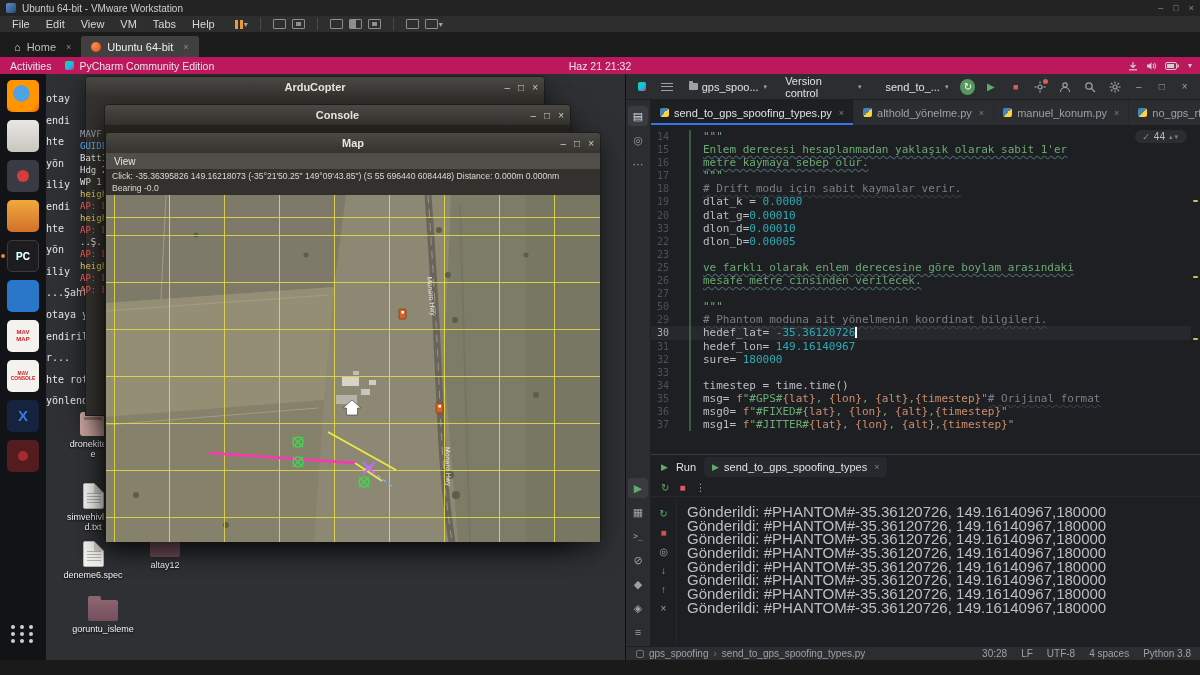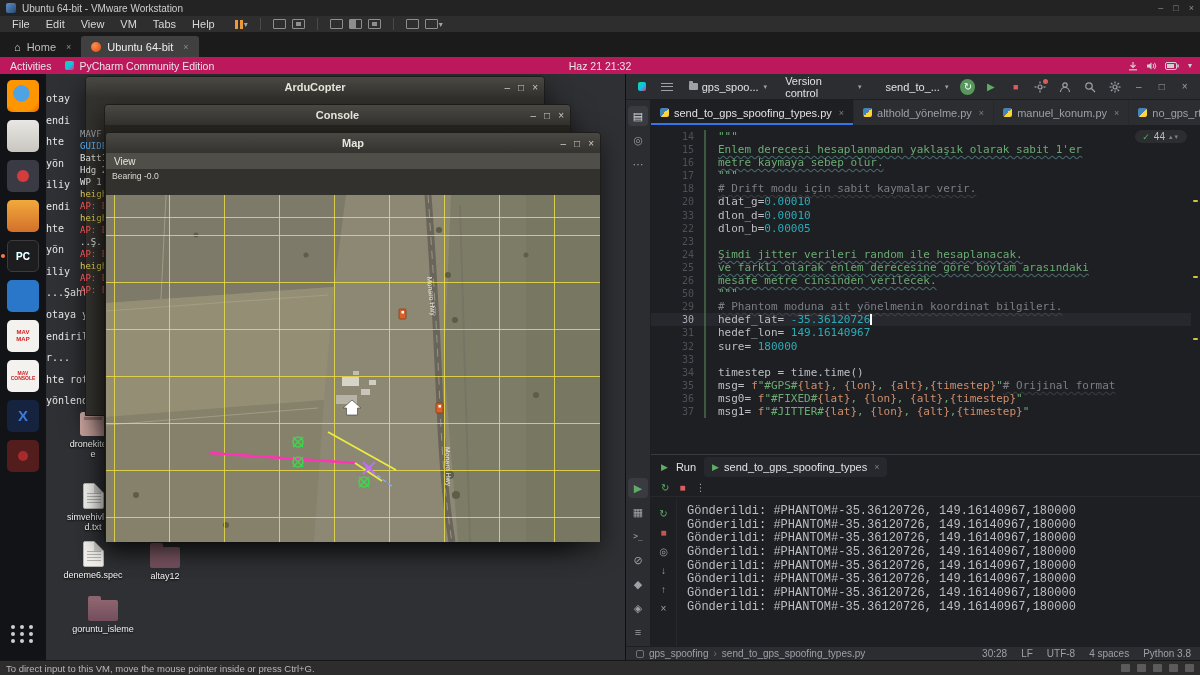--- a/index.html
+++ b/index.html
@@ -124,21 +124,21 @@
   .tab-x{color:#7c7f86;font-size:9px;margin-left:2px}
   .pc-strip{position:absolute;left:0;top:26px;width:25px;height:546px;background:#2B2D30;border-right:1px solid #1E1F22;display:flex;flex-direction:column;align-items:center;padding-top:6px}
   .ts{width:20px;height:20px;margin-bottom:4px;border-radius:4px;display:flex;align-items:center;justify-content:center;color:#9da0a6;font-size:11px;cursor:pointer}
   .ts.active{background:#393B40;color:#d6d8dd}
   .ts-gap{flex:1}
   .ts.ts-terminal{font-family:"DejaVu Sans Mono",monospace;font-size:8px;letter-spacing:0}
 
   .pc-editor{position:absolute;left:25px;top:52px;width:550px;height:328px;background:#1E1F22;overflow:hidden}
   #editor-lines{position:absolute;left:0;top:4px;right:10px;font-family:"DejaVu Sans Mono",monospace;font-size:11px}
   .ed-row{display:flex;height:13.1px;line-height:13.1px;white-space:pre}
-  .ed-row .gut{flex:none;width:55px;text-align:right;padding-right:10px;color:#4B5059;font-size:10px;border-right:2px solid rgba(87,150,92,.5)}
+  .ed-row .gut{flex:none;width:40px;text-align:right;padding-right:20px;color:#4B5059;font-size:10px;border-right:2px solid rgba(87,150,92,.5)}
   .ed-row .code{padding-left:12px}
   .ed-row.current{background:#26282E}
   .ed-row.current .gut{color:#A8ABB2}
   .tk-s{color:#6AAB73}
   .tk-d{color:#6AAB73;text-decoration:underline wavy rgba(104,164,174,.55);text-underline-offset:2px}
   .tk-c{color:#7A7E85;text-decoration:underline wavy rgba(110,125,135,.3);text-underline-offset:2px}
   .tk-n{color:#2AACB8}
   .tk-p{color:#BCBEC4}
   .tk-f,.tk-b{color:#CF8E6D}
   .caret{display:inline-block;width:1.5px;height:11px;background:#fff;vertical-align:-2px}
@@ -152,21 +152,21 @@
   .run-play{color:#5FAD65;font-size:9px}
   .run-filetab{display:flex;align-items:center;gap:5px;height:20px;padding:0 8px;background:#26282E;border-radius:4px;color:#DFE1E5}
   .run-toolbar{height:18px;display:flex;align-items:center;gap:10px;padding:0 10px;border-bottom:1px solid #26282b}
   .rt-ico{font-size:10px;color:#9da0a6;cursor:pointer}
   .rt-ico.green{color:#5FAD65}
   .rt-ico.red{color:#DB5C5C}
   .run-body{position:absolute;left:0;top:44px;bottom:0;right:0;display:flex}
   .run-gutter{width:26px;display:flex;flex-direction:column;align-items:center;padding-top:6px;border-right:1px solid #26282b}
   .rg{width:16px;height:16px;margin-bottom:3px;display:flex;align-items:center;justify-content:center;color:#9da0a6;font-size:10px;cursor:pointer}
   .rg.rg-rerun{color:#5FAD65}.rg.rg-stop{color:#c75450}
-  #run-console{flex:1;padding:6px 0 12px 10px;font-family:Liberation Mono, monospace;font-size:12px;color:#BCBEC4}
+  #run-console{flex:1;padding:6px 0 12px 10px;font-family:Liberation Sans, sans-serif;font-size:15px;color:#BCBEC4}
   .con-line{height:13.7px;line-height:13.7px;white-space:pre}
 
   .pc-status{position:absolute;left:0;top:572px;width:575px;height:14px;background:#2B2D30;border-top:1px solid #1E1F22;display:flex;align-items:center;padding:0 10px;font-size:10px;color:#9DA0A8;gap:5px}
   .st-ico{width:8px;height:8px;border:1px solid #6f7278;border-radius:2px}
   .st-sep{color:#6f7278}
   .st-right{margin-left:auto;display:flex;gap:14px}
 
   
   .ic{stroke:#9da0a6;fill:none;stroke-width:1.2}
 </style>
@@ -241,21 +241,21 @@
         </div>
         <div class="dicon" style="left: 56px; top: 426px;">
           <div class="dicon-img file"></div>
           <div class="dicon-label">simvehivlegu
 d.txt</div>
         </div>
         <div class="dicon" style="left: 56px; top: 484px;">
           <div class="dicon-img file"></div>
           <div class="dicon-label">deneme6.spec</div>
         </div>
-        <div class="dicon" style="left: 128px; top: 485px;">
+        <div class="dicon" style="left: 128px; top: 474px;">
           <div class="dicon-img folder"></div>
           <div class="dicon-label">altay12</div>
         </div>
         <div class="dicon" style="left: 66px; top: 538px;">
           <div class="dicon-img folder"></div>
           <div class="dicon-label">goruntu_isleme</div>
         </div>
       </div>
 
     <div id="terminal-col">
@@ -321,20 +321,21 @@
         <span class="gtk-btns">
           <span>–</span>
           <span>□</span>
           <span>×</span>
         </span>
       </div>
       <div class="map-menu">
         <span>View</span>
       </div>
       <div class="map-info">
+        <div>Click: -35.36395826 149.16218073 (-35°21'50.25" 149°09'43.85") (S 55 696440 6084448)  Distance: 0.000m 0.000nm</div>
         <div>Bearing -0.0</div>
       </div>
       <div class="map-canvas">
         <svg class="svg-terrain" width="494" height="347" viewBox="0 0 494 347">
           <polygon points="0,0 240,0 228,92 0,108" fill="#7e7a69"></polygon>
           <polygon points="0,108 228,92 218,205 0,222" fill="#948e75"></polygon>
           <polygon points="0,222 218,205 208,347 0,347" fill="#86816a"></polygon>
           <polygon points="345,0 494,0 494,347 352,347 338,170" fill="#7d7d67"></polygon>
           <rect x="420" y="0" width="74" height="347" fill="#75755f" opacity="0.55"></rect>
           <line x1="0" y1="116" x2="222" y2="100" stroke="#a29c84" stroke-width="1.2"></line>
@@ -502,27 +503,28 @@
           <div class="ts ts-todo">≡</div>
         </div>
 
       <div class="pc-editor">
         <div id="editor-lines">
             <div class="ed-row"><span class="gut">14</span><span class="code"><span class="tk-s">"""</span></span></div>
             <div class="ed-row"><span class="gut">15</span><span class="code"><span class="tk-d">Enlem derecesi hesaplanmadan yaklaşık olarak sabit 1'er</span></span></div>
             <div class="ed-row"><span class="gut">16</span><span class="code"><span class="tk-d">metre kaymaya sebep olur.</span></span></div>
             <div class="ed-row"><span class="gut">17</span><span class="code"><span class="tk-s">"""</span></span></div>
             <div class="ed-row"><span class="gut">18</span><span class="code"><span class="tk-c"># Drift modu için sabit kaymalar verir.</span></span></div>
+            <div class="ed-row"><span class="gut">19</span><span class="code"><span class="tk-p">dlat_k = </span><span class="tk-n">0.0000</span></span></div>
             <div class="ed-row"><span class="gut">20</span><span class="code"><span class="tk-p">dlat_g=</span><span class="tk-n">0.00010</span></span></div>
             <div class="ed-row"><span class="gut">33</span><span class="code"><span class="tk-p">dlon_d=</span><span class="tk-n">0.00010</span></span></div>
             <div class="ed-row"><span class="gut">22</span><span class="code"><span class="tk-p">dlon_b=</span><span class="tk-n">0.00005</span></span></div>
             <div class="ed-row"><span class="gut">23</span><span class="code"></span></div>
-            <div class="ed-row"><span class="gut">24</span><span class="code"><span class="tk-d">Şimdi jitter verileri random ile hesaplanacak.</span></span></div>
             <div class="ed-row"><span class="gut">25</span><span class="code"><span class="tk-d">ve farklı olarak enlem derecesine göre boylam arasındaki</span></span></div>
             <div class="ed-row"><span class="gut">26</span><span class="code"><span class="tk-d">mesafe metre cinsinden verilecek.</span></span></div>
+            <div class="ed-row"><span class="gut">27</span><span class="code"></span></div>
             <div class="ed-row"><span class="gut">50</span><span class="code"><span class="tk-s">"""</span></span></div>
             <div class="ed-row"><span class="gut">29</span><span class="code"><span class="tk-c"># Phantom moduna ait yönelmenin koordinat bilgileri.</span></span></div>
             <div class="ed-row current"><span class="gut">30</span><span class="code"><span class="tk-p">hedef_lat= </span><span class="tk-n">-35.36120726</span><span class="caret"></span></span></div>
             <div class="ed-row"><span class="gut">31</span><span class="code"><span class="tk-p">hedef_lon= </span><span class="tk-n">149.16140967</span></span></div>
             <div class="ed-row"><span class="gut">32</span><span class="code"><span class="tk-p">sure= </span><span class="tk-n">180000</span></span></div>
             <div class="ed-row"><span class="gut">33</span><span class="code"></span></div>
             <div class="ed-row"><span class="gut">34</span><span class="code"><span class="tk-p">timestep = time.time()</span></span></div>
             <div class="ed-row"><span class="gut">35</span><span class="code"><span class="tk-p">msg= </span><span class="tk-f">f</span><span class="tk-s">"#GPS#</span><span class="tk-b">{lat}</span><span class="tk-s">, </span><span class="tk-b">{lon}</span><span class="tk-s">, </span><span class="tk-b">{alt}</span><span class="tk-s">,</span><span class="tk-b">{timestep}</span><span class="tk-s">"</span><span class="tk-c"># Orijinal format</span></span></div>
             <div class="ed-row"><span class="gut">36</span><span class="code"><span class="tk-p">msg0= </span><span class="tk-f">f</span><span class="tk-s">"#FIXED#</span><span class="tk-b">{lat}</span><span class="tk-s">, </span><span class="tk-b">{lon}</span><span class="tk-s">, </span><span class="tk-b">{alt}</span><span class="tk-s">,</span><span class="tk-b">{timestep}</span><span class="tk-s">"</span></span></div>
             <div class="ed-row"><span class="gut">37</span><span class="code"><span class="tk-p">msg1= </span><span class="tk-f">f</span><span class="tk-s">"#JITTER#</span><span class="tk-b">{lat}</span><span class="tk-s">, </span><span class="tk-b">{lon}</span><span class="tk-s">, </span><span class="tk-b">{alt}</span><span class="tk-s">,</span><span class="tk-b">{timestep}</span><span class="tk-s">"</span></span></div>
@@ -644,23 +646,13 @@
         </div>
         <div class="dock-icon recorder">
           <span class="dock-glyph"></span>
         </div>
         <div class="dock-icon show-apps">
           <span class="dock-glyph"><i></i><i></i><i></i><i></i><i></i><i></i><i></i><i></i><i></i></span>
         </div>
       </div>
   </div>
 
-  <div id="vm-statusbar">
-    <span>To direct input to this VM, move the mouse pointer inside or press Ctrl+G.</span>
-    <span class="sb-icons">
-      <span class="sb-dot"></span>
-      <span class="sb-dot"></span>
-      <span class="sb-dot"></span>
-      <span class="sb-dot"></span>
-      <span class="sb-dot"></span>
-    </span>
-  </div>
 </div>
 
 </body></html>

